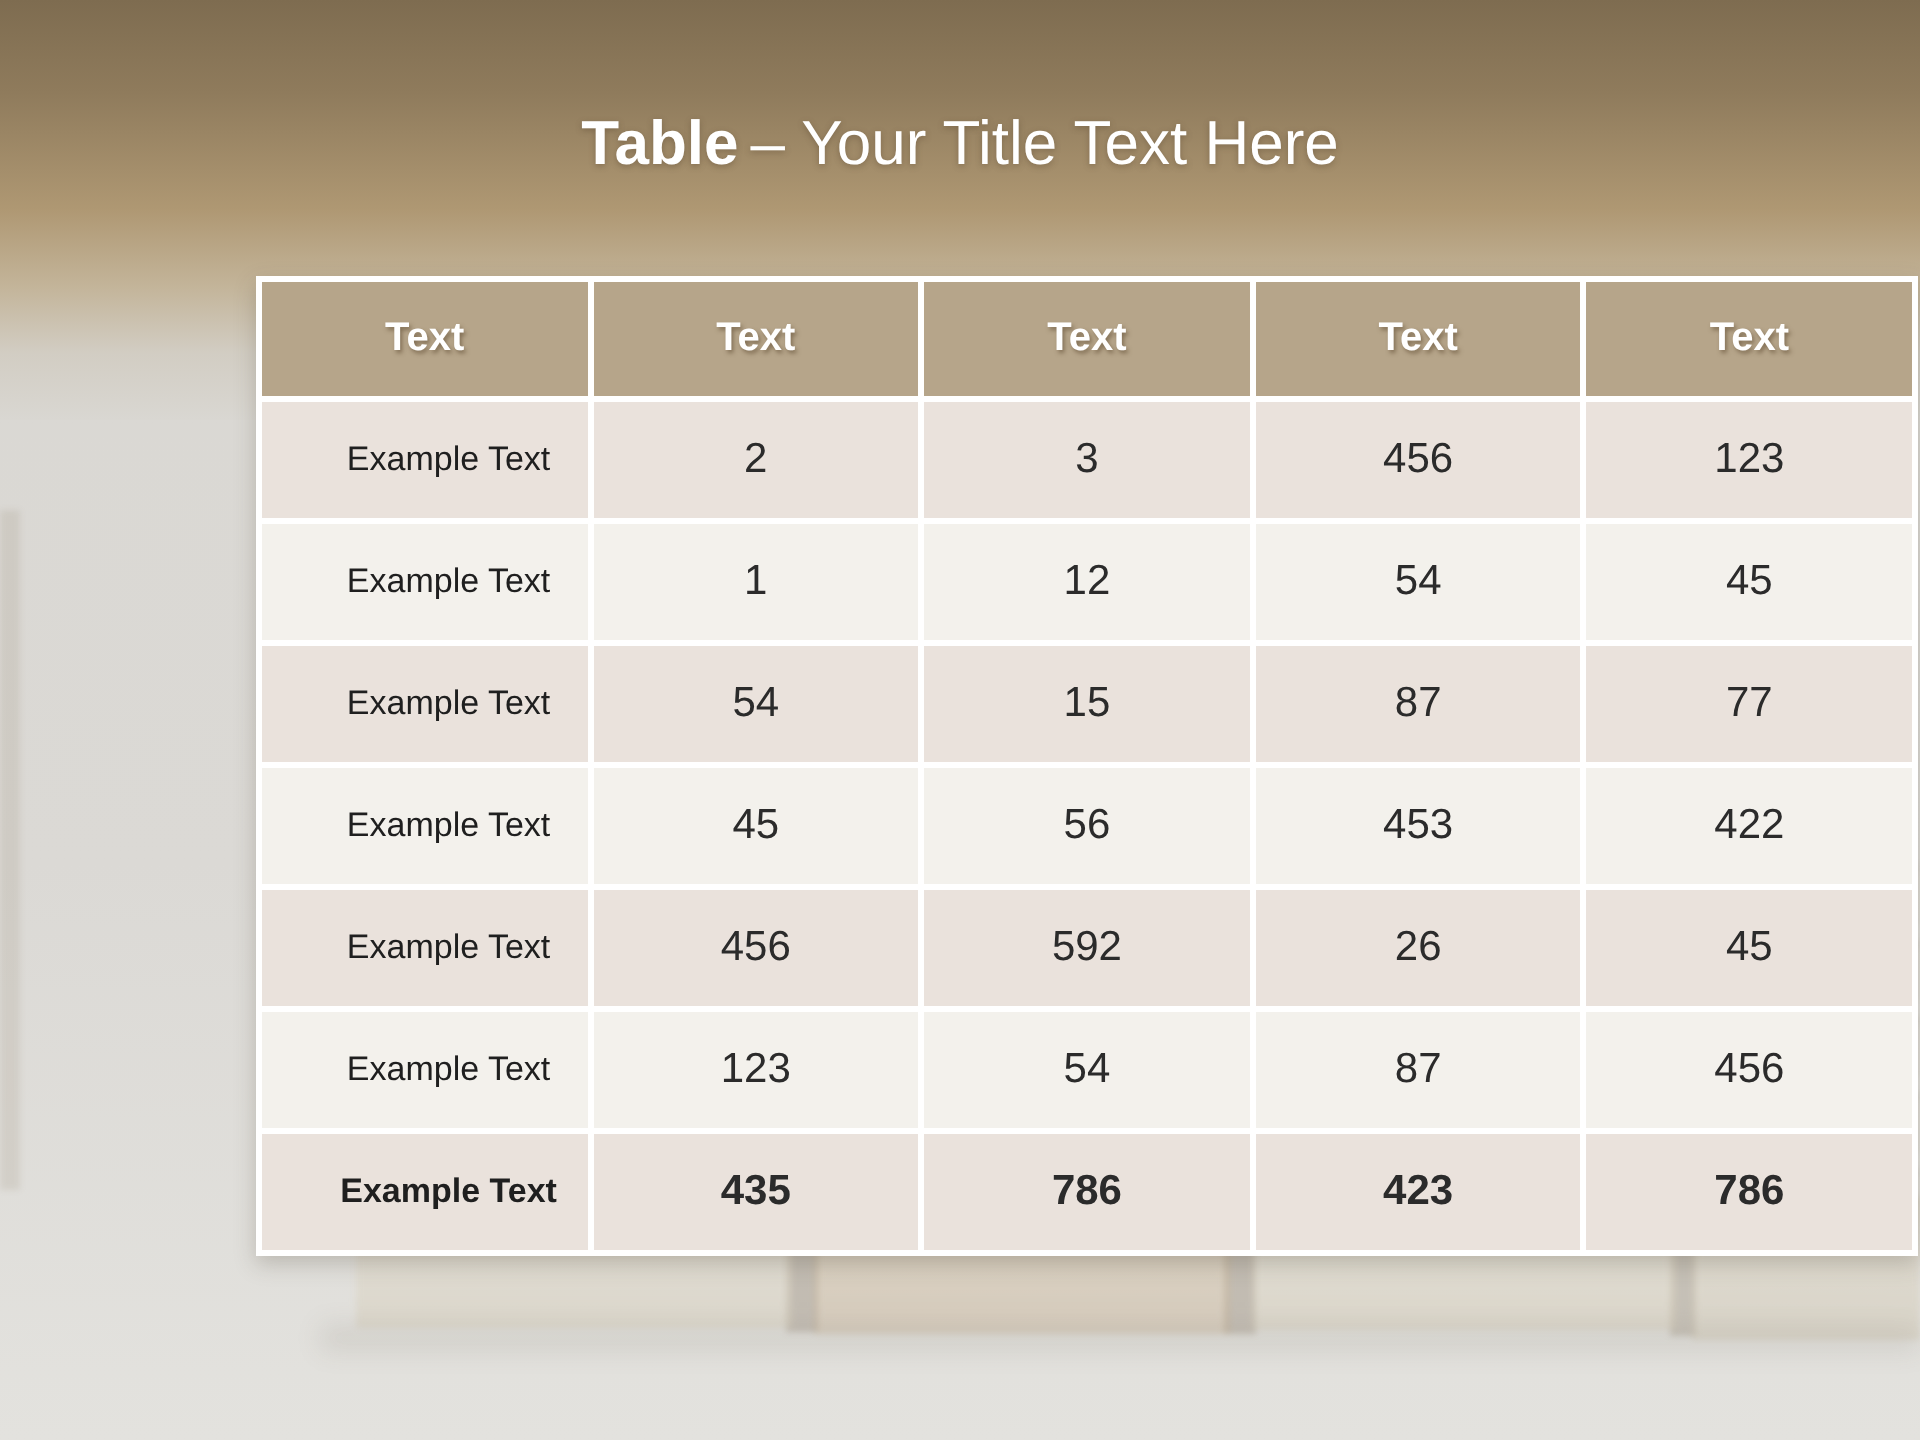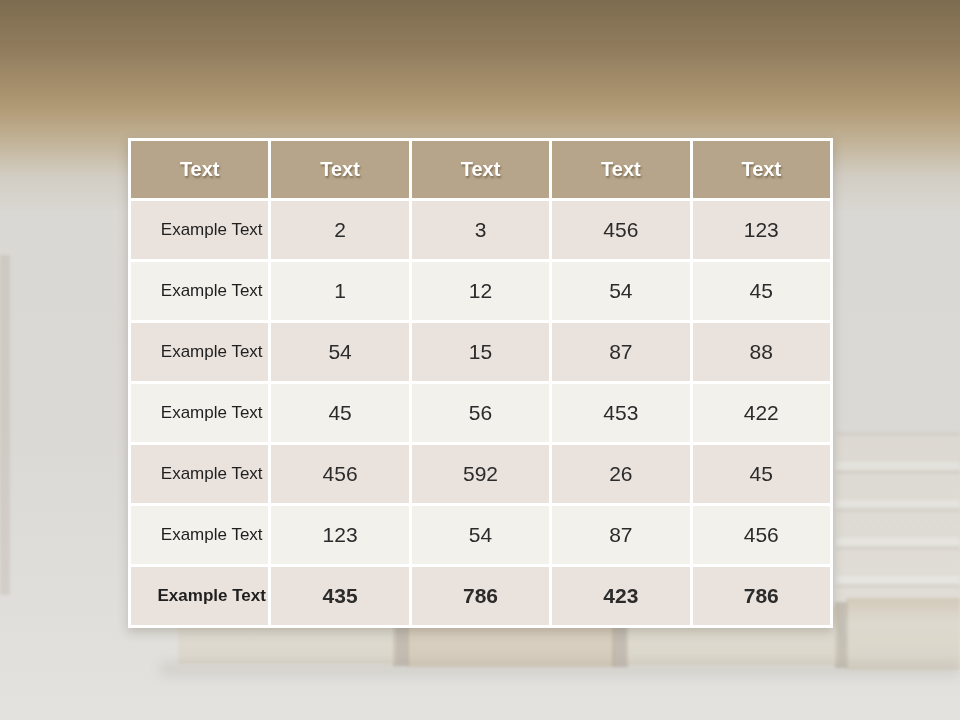--- a/index.html
+++ b/index.html
@@ -55,21 +55,21 @@
     color:var(--title-text,#ffffff);
     font-size:31px;line-height:40px;
     text-shadow:0 1px 3px rgba(90,72,48,.45);
     z-index:3;
   }
   .slide-title .t-bold{font-weight:700;margin-right:6px;}
 
   
   table.data{
     position:absolute;left:128px;top:138px;
-    width:705px;height:474px;
+    width:831px;height:474px;
     border-collapse:separate;border-spacing:3px;
     table-layout:fixed;
     background:#ffffff;
     box-shadow:0 4px 10px rgba(80,70,55,.25);
     z-index:2;
   }
   table.data th{
     background:var(--header-bg,#b6a58a);
     color:var(--header-text,#ffffff);
     font-weight:700;font-size:20px;
@@ -98,20 +98,21 @@
     <div class="book-gap-1"></div>
     <div class="book-gap-2"></div>
     <div class="book-gap-3"></div>
     <div class="book-1"></div>
     <div class="book-2"></div>
     <div class="book-3"></div>
     <div class="book-4"></div>
     <div class="floor-shadow"></div>
   </div>
 
+  <div class="slide-title"><span class="t-bold">Table</span><span>– Your Title Text Here</span></div>
 
   <table class="data">
     <thead>
       <tr>
           <th>Text</th>
           <th>Text</th>
           <th>Text</th>
           <th>Text</th>
           <th>Text</th>
         </tr>
@@ -129,21 +130,21 @@
           <td>1</td>
           <td>12</td>
           <td>54</td>
           <td>45</td>
         </tr>
         <tr class="odd">
           <td class="label">Example Text</td>
           <td>54</td>
           <td>15</td>
           <td>87</td>
-          <td>88</td>
+          <td>77</td>
         </tr>
         <tr class="even">
           <td class="label">Example Text</td>
           <td>45</td>
           <td>56</td>
           <td>453</td>
           <td>422</td>
         </tr>
         <tr class="odd">
           <td class="label">Example Text</td>

